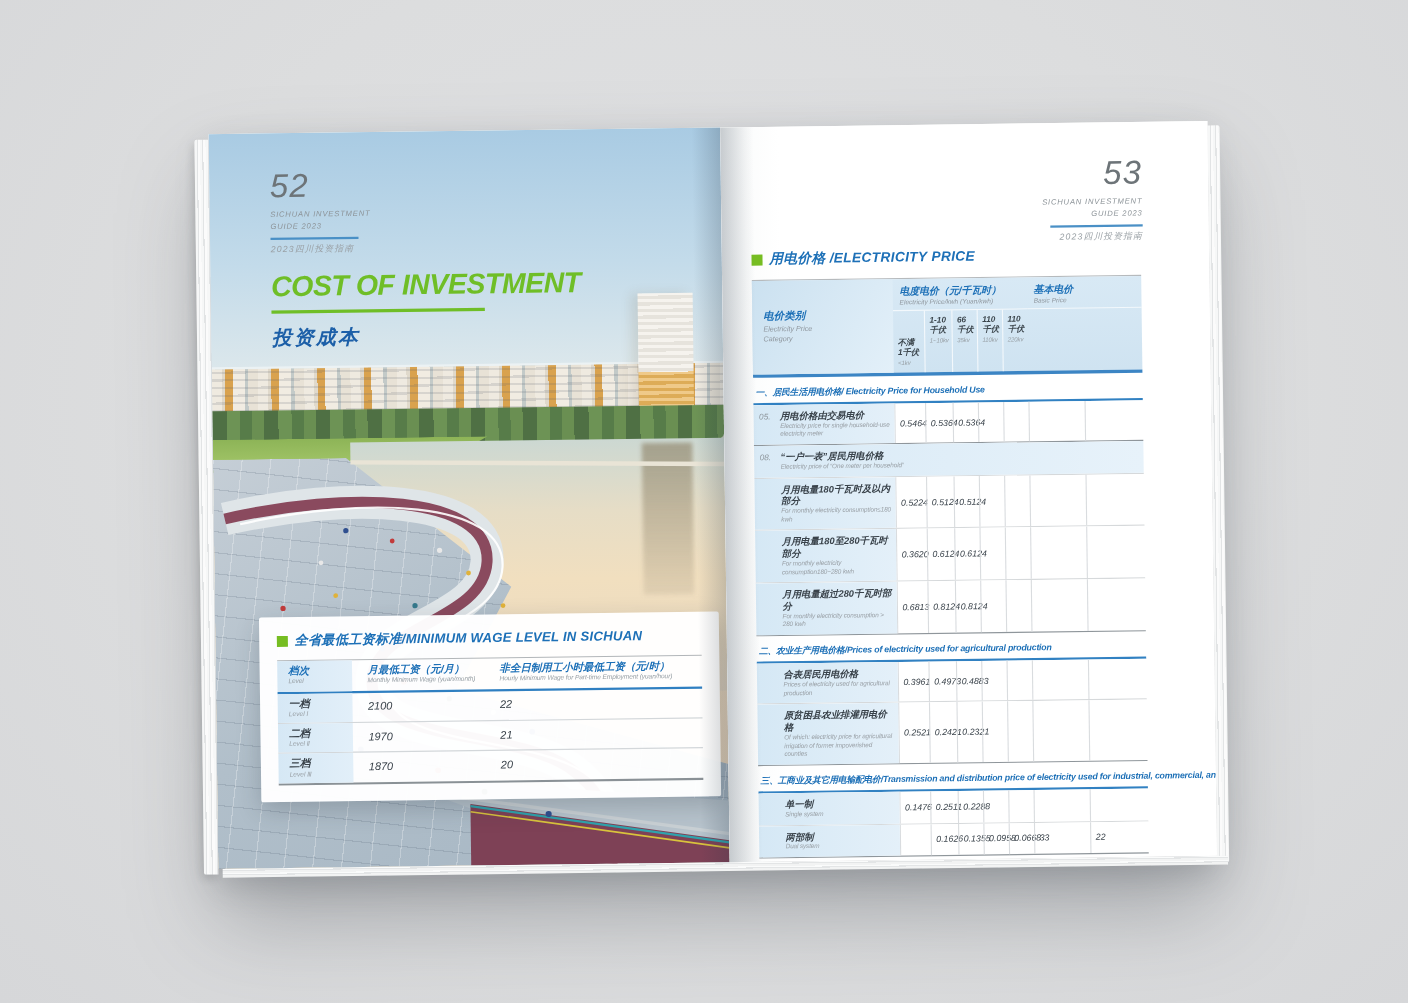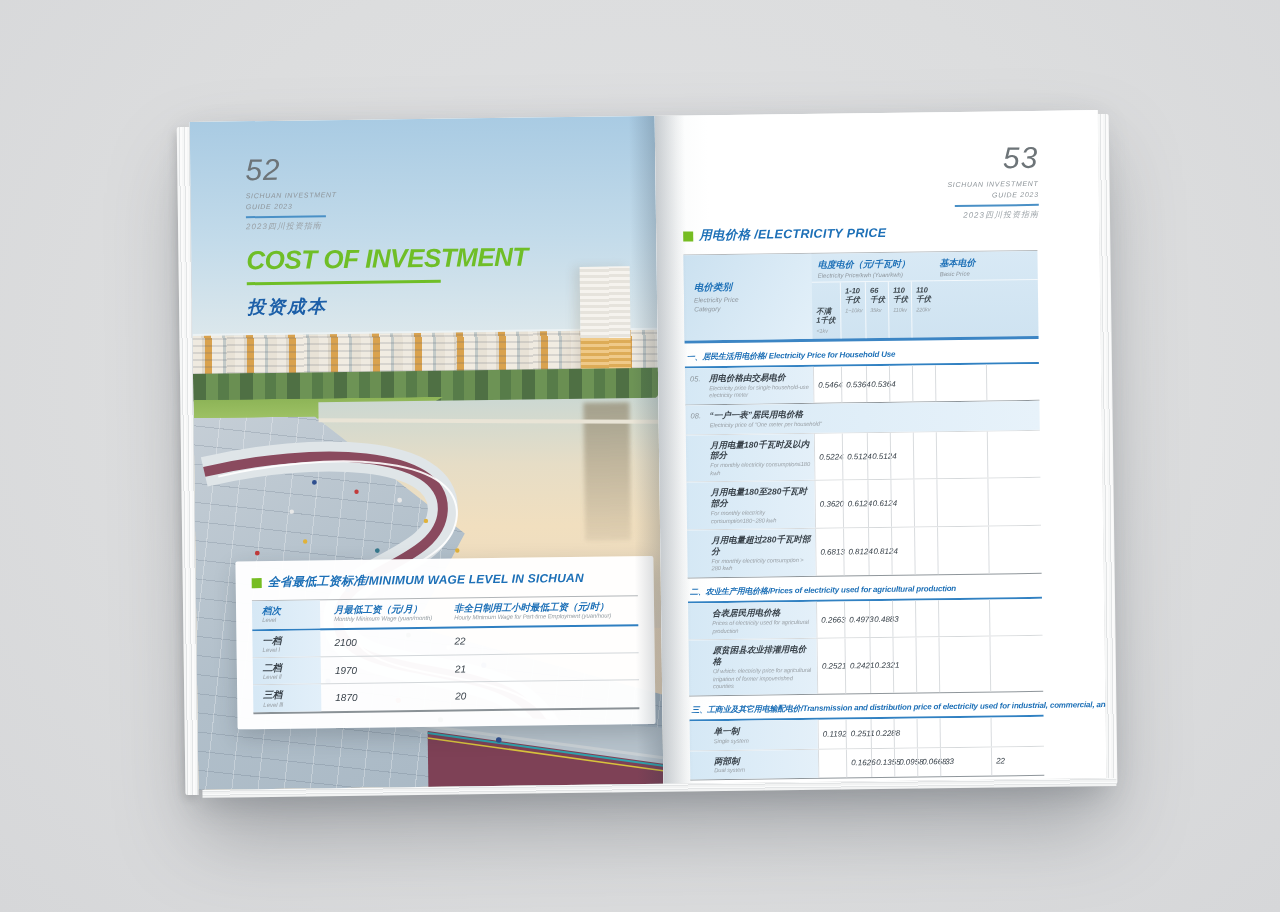--- a/index.html
+++ b/index.html
@@ -394,21 +394,21 @@
             <div class="ev"></div>
           </div>
 
           <div class="esec">二、农业生产用电价格/Prices of electricity used for agricultural production</div>
 
           <div class="erow r-light">
             <div class="elabel">
               <div class="elzh">合表居民用电价格</div>
               <div class="elen">Prices of electricity used for agricultural production</div>
             </div>
-            <div class="ev">0.2663</div>
+            <div class="ev">0.3961</div>
             <div class="ev">0.4973</div>
             <div class="ev">0.4883</div>
             <div class="ev"></div>
             <div class="ev"></div>
             <div class="ev"></div>
             <div class="ev"></div>
           </div>
 
           <div class="erow r-dark">
             <div class="elabel">
@@ -424,21 +424,21 @@
             <div class="ev"></div>
           </div>
 
           <div class="esec">三、工商业及其它用电输配电价/Transmission and distribution price of electricity used for industrial, commercial, and other purposes</div>
 
           <div class="erow r-light">
             <div class="elabel">
               <div class="elzh">单一制</div>
               <div class="elen">Single system</div>
             </div>
-            <div class="ev">0.1192</div>
+            <div class="ev">0.1476</div>
             <div class="ev">0.2511</div>
             <div class="ev">0.2288</div>
             <div class="ev"></div>
             <div class="ev"></div>
             <div class="ev"></div>
             <div class="ev"></div>
           </div>
 
           <div class="erow r-dark">
             <div class="elabel">

